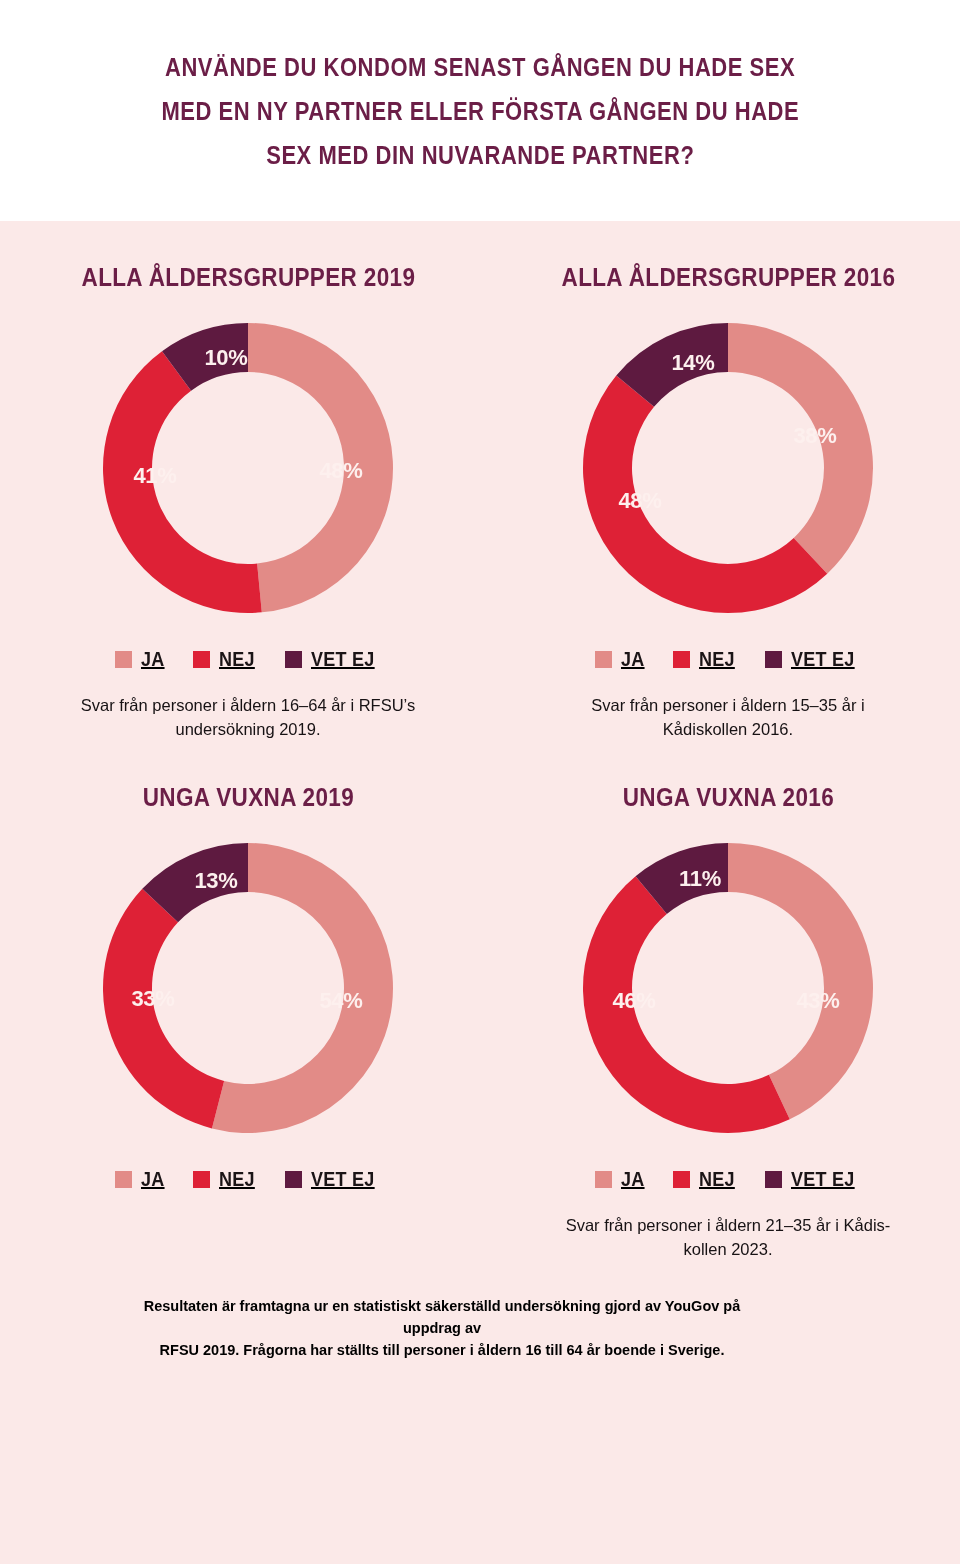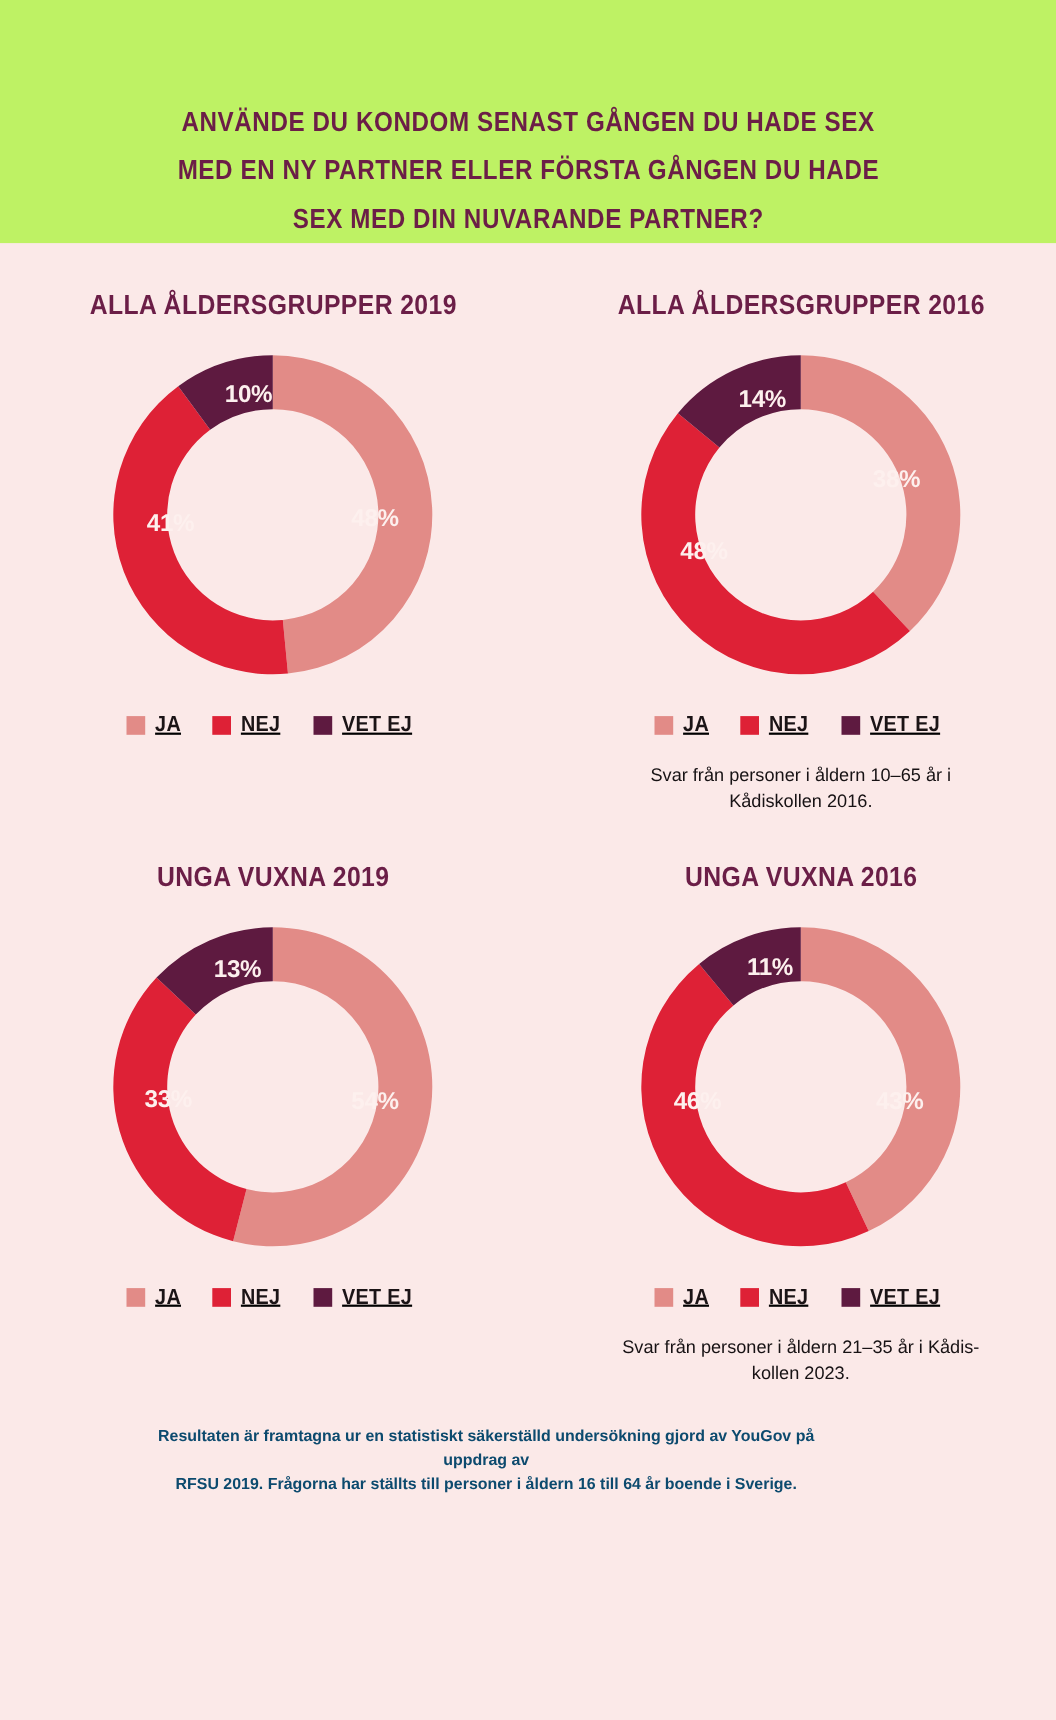--- a/index.html
+++ b/index.html
@@ -12,27 +12,27 @@
     background: #fbe9e8;
     font-family: "Liberation Sans", sans-serif;
     overflow: hidden;
     position: relative;
   }
 
   
   .header {
     width: 960px;
     height: 221px;
-    background: #bef264;
+    background: #ffffff;
     box-sizing: border-box;
     display: flex;
     flex-direction: column;
     align-items: center;
-    justify-content: flex-end;
-    padding: 0 90px;
+    justify-content: center;
+    padding: 15px 90px;
   }
   .header-title {
     color: #6b1e47;
     font-family: "Liberation Sans", sans-serif;
     font-weight: bold;
     font-size: 25px;
     letter-spacing: 0.6px;
     line-height: 44px;
     text-align: center;
     text-transform: uppercase;
@@ -126,21 +126,21 @@
     font-size: 16.5px;
     line-height: 24px;
   }
 
   
   .footer {
     width: 884px;
     box-sizing: border-box;
     padding: 34px 120px 0 120px;
     text-align: center;
-    color: #0c4a6e;
+    color: #000000;
     font-size: 14.5px;
     line-height: 22px;
     font-weight: bold;
   }
   .footer p { margin: 0; }
 </style>
 </head>
 <body>
 
 <div class="header">
@@ -172,20 +172,24 @@
       </div>
       <div class="legend-item">
         <span class="legend-swatch" style="background: rgb(222, 33, 54);"></span>
         <span class="legend-label">NEJ</span>
       </div>
       <div class="legend-item">
         <span class="legend-swatch" style="background: rgb(94, 26, 64);"></span>
         <span class="legend-label">VET EJ</span>
       </div>
     </div>
+    <div class="caption">
+      <span>Svar från personer i åldern 16–64 år i RFSU’s</span><br>
+      <span>undersökning 2019.</span>
+    </div>
   </div>
 
   <div class="chart-cell">
     <div class="chart-title">ALLA ÅLDERSGRUPPER 2016</div>
     <div class="donut-wrap">
       <svg viewBox="0 0 300 300">
         <g>
             <path d="M150 5 A145 145 0 0 1 249.25933035965986 255.70045097610466 L215.7165221691541 219.9809882324555 A96 96 0 0 0 150 54 Z" fill="#e28b87"></path>
             <path d="M249.25933035965986 255.70045097610466 A145 145 0 0 1 38.27557979751059 57.57352148643996 L76.03072869352425 88.80729698412577 A96 96 0 0 0 215.7165221691541 219.9809882324555 Z" fill="#de2136"></path>
             <path d="M38.27557979751059 57.57352148643996 A145 145 0 0 1 149.99999999999997 5 L149.99999999999997 54 A96 96 0 0 0 76.03072869352425 88.80729698412577 Z" fill="#5e1a40"></path>
@@ -203,21 +207,21 @@
       <div class="legend-item">
         <span class="legend-swatch" style="background: rgb(222, 33, 54);"></span>
         <span class="legend-label">NEJ</span>
       </div>
       <div class="legend-item">
         <span class="legend-swatch" style="background: rgb(94, 26, 64);"></span>
         <span class="legend-label">VET EJ</span>
       </div>
     </div>
     <div class="caption">
-      <span>Svar från personer i åldern 10–65 år i</span><br>
+      <span>Svar från personer i åldern 15–35 år i</span><br>
       <span>Kådiskollen 2016.</span>
     </div>
   </div>
 
   <div class="chart-cell">
     <div class="chart-title">UNGA VUXNA 2019</div>
     <div class="donut-wrap">
       <svg viewBox="0 0 300 300">
         <g>
             <path d="M150 5 A145 145 0 1 1 113.93996636109605 290.4445583636515 L126.12577083217394 242.98398346834858 A96 96 0 1 0 150 54 Z" fill="#e28b87"></path>

